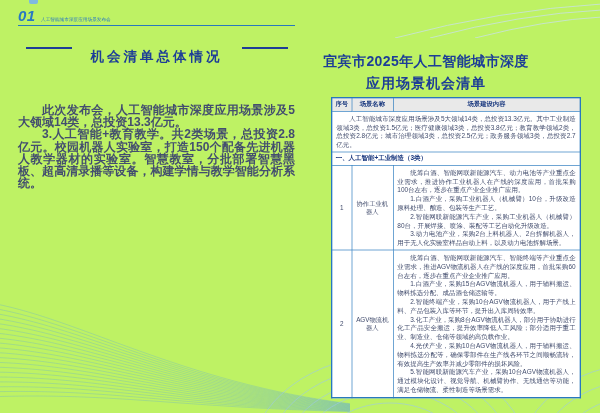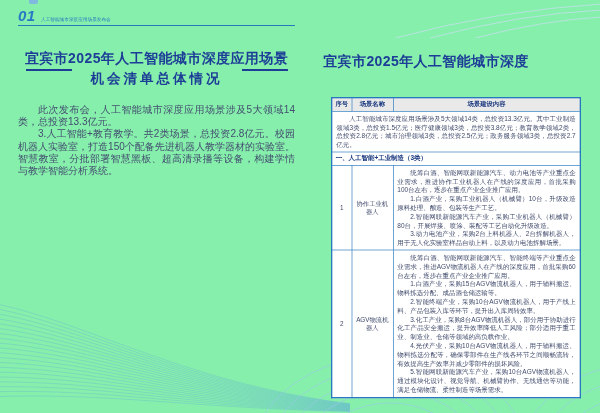--- a/index.html
+++ b/index.html
@@ -1,18 +1,18 @@
 <!DOCTYPE html>
 <html><head>
 <meta charset="utf-8">
 <style>
   html,body{margin:0;padding:0;background:#ffffff;}
   .sheet{
     position:relative;width:600px;height:413px;overflow:hidden;
-    background:#86efac;font-family:"Liberation Sans",sans-serif;
+    background:#bef264;font-family:"Liberation Sans",sans-serif;
   }
   
   .deco{position:absolute;pointer-events:none;z-index:0;}
   #fan-svg{left:0;bottom:0;}
   #arc-svg{left:0;bottom:0;}
   #tr-svg{right:0;top:0;}
   .fanline{fill:none;stroke:#5ea8d9;stroke-width:.55;opacity:.55;}
   .arc{fill:none;stroke:#9cc8ea;stroke-width:.8;opacity:.75;}
   .trline{fill:none;stroke:#c9dff1;stroke-width:.8;opacity:.9;}
   .corner-mark{position:absolute;left:29px;top:0;width:9px;height:4px;background:#7fb9e0;border-radius:0 0 2px 2px;z-index:1;}
@@ -31,22 +31,22 @@
   .title-left{top:47px;left:18px;width:277px;}
   .title-right{top:50px;left:286px;width:280px;}
   .title .l1{font-size:14px;letter-spacing:.4px;line-height:22px;white-space:nowrap;}
   .title .l2{font-size:13.5px;letter-spacing:3px;line-height:22px;}
   .title-right .l2{letter-spacing:1px;font-size:14px;}
   .dashline{display:flex;justify-content:center;gap:19px;font-family:Liberation Mono, monospace;}
   .dash{width:46px;height:1.5px;background:#1d3e97;flex:0 0 auto;}
   
   .body-left{position:absolute;top:104px;left:18px;width:277px;z-index:2;}
   .body-left p{
-    margin:0;font-size:10px;line-height:12.2px;color:#434e6f;
-    text-indent:2em;text-align:justify;
+    margin:0;font-size:12px;line-height:12.2px;color:#434e6f;
+    text-indent:2em;text-align:justify;font-weight:bold;
   }
   
   .table-wrap{position:absolute;left:331px;top:97px;width:250px;z-index:2;}
   .tscale{width:375px;transform:scale(.66667);transform-origin:top left;background:#fff;}
   table.sc{width:375px;border-collapse:collapse;border:2px solid #2878be;table-layout:fixed;}
   table.sc th,table.sc td{border:1px solid #2878be;box-sizing:border-box;vertical-align:middle;}
   table.sc th{
     background:#e9e9e9;color:#17367e;font-size:9.5px;font-weight:bold;
     height:20px;padding:1px 2px;text-align:center;
   }
@@ -106,36 +106,36 @@
     <path class="trline" d="M40 38 Q 130 14 212 10"></path>
     <path class="trline" d="M85 38 Q 155 20 212 17"></path>
   </svg>
 
   <div class="pg-header left">
     <span class="pgnum">01</span>
     <span class="hdr-sm">人工智能城市深度应用场景发布会</span>
   </div>
 
   <div class="title title-left">
-    <div class="l1">宜宾市2025年人工智能城市深度应用场景</div>
     <div class="dashline">
       <span class="dash"></span>
       <span class="l2">机会清单总体情况</span>
       <span class="dash"></span>
     </div>
   </div>
 
   <div class="body-left">
     <p>此次发布会，人工智能城市深度应用场景涉及5大领域14类，总投资13.3亿元。</p>
     <p>3.人工智能+教育教学。共2类场景，总投资2.8亿元。校园机器人实验室，打造150个配备先进机器人教学器材的实验室。智慧教室，分批部署智慧黑板、超高清录播等设备，构建学情与教学智能分析系统。</p>
   </div>
 
 
   <div class="title title-right">
     <div class="l1">宜宾市2025年人工智能城市深度</div>
+    <div class="l2">应用场景机会清单</div>
   </div>
 
   <div class="table-wrap">
     <div class="tscale">
       <table class="sc">
         <colgroup>
             <col style="width:30px">
             <col style="width:62px">
             <col>
           </colgroup>

